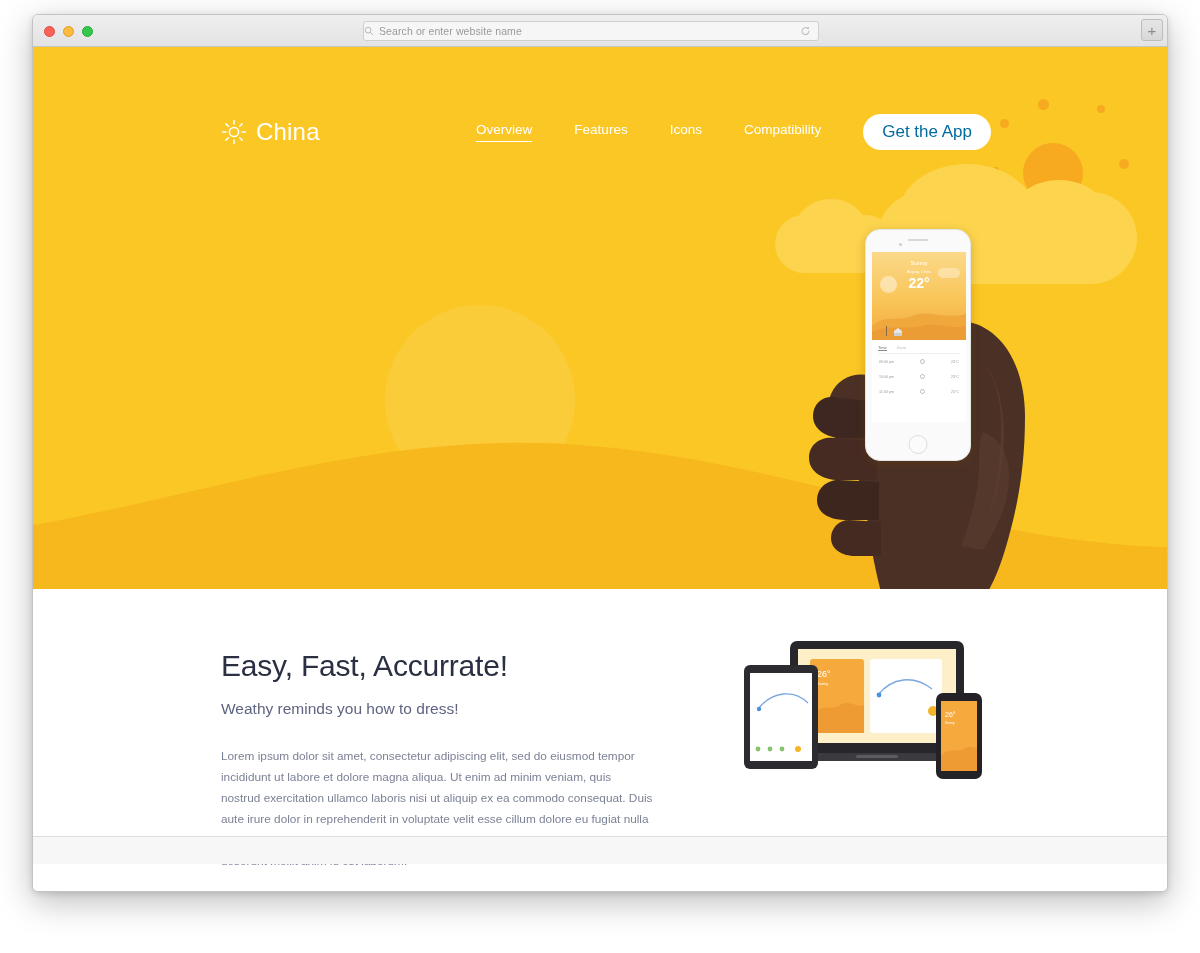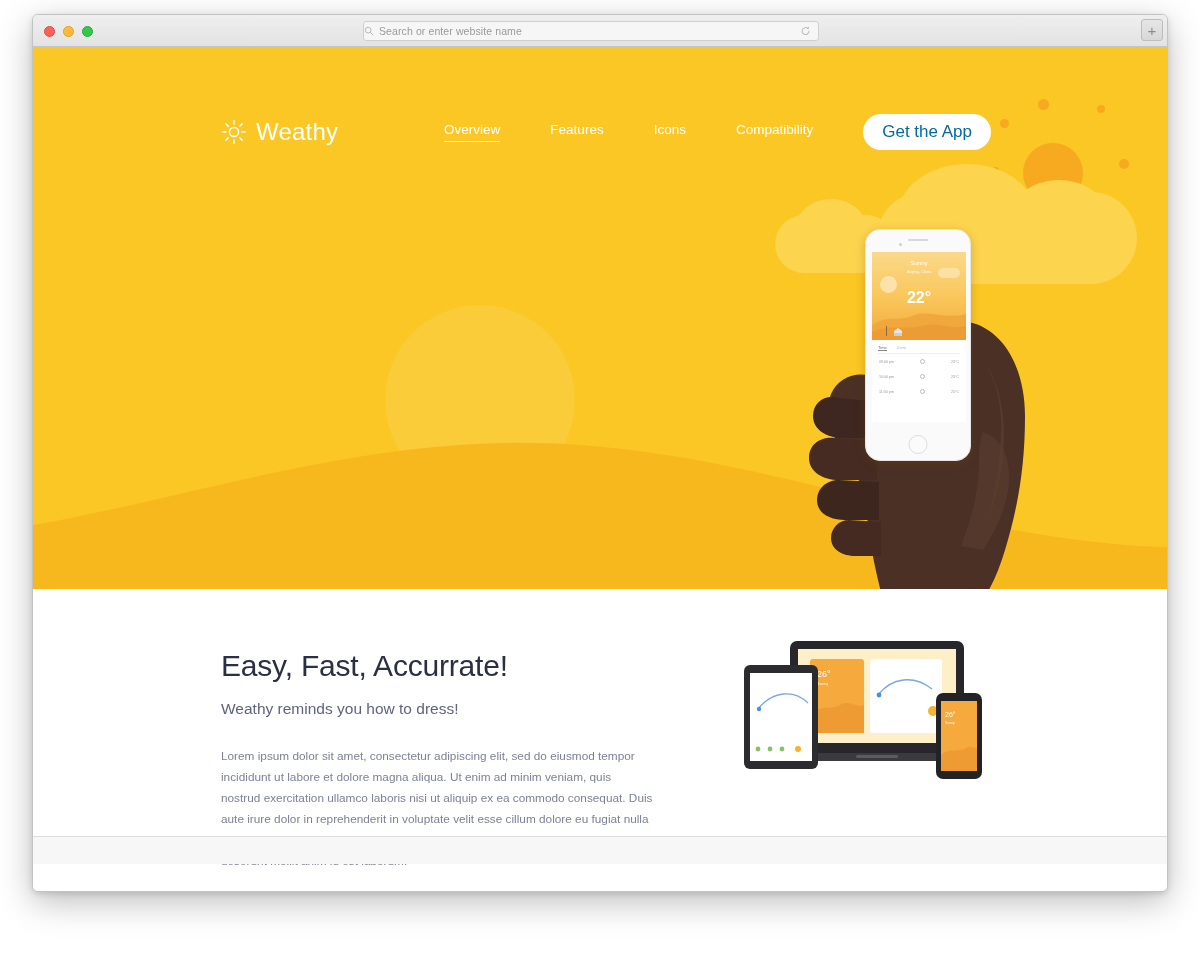--- a/index.html
+++ b/index.html
@@ -177,21 +177,21 @@
     font-weight: 400;
     letter-spacing: 0.2px;
   }
   .nav-links {
     position: absolute;
     right: 176px;
     top: 0;
     height: 42px;
     display: flex;
     align-items: center;
-    gap: 12px;
+    gap: 4px;
   }
   .nav-link {
     color: #ffffff;
     font-size: 13.5px;
     margin-left: 38px;
     position: relative;
     padding-bottom: 5px;
     cursor: pointer;
     white-space: nowrap;
   }
@@ -269,21 +269,21 @@
     overflow: hidden;
   }
   .ps-top {
     position: relative;
     height: 88px;
     background: linear-gradient(180deg,#fbd98a 0%,#f9c558 55%,#f3a93e 100%);
     overflow: hidden;
   }
   .ps-cond { position: relative; z-index: 3; text-align: center; color: #fff; font-size: 6px; padding-top: 8px; }
   .ps-loc  { position: relative; z-index: 3; text-align: center; color: rgba(255,255,255,.9); font-size: 4px; margin-top: 3px; }
-  .ps-temp { position: relative; z-index: 3; text-align: center; color: #fff; font-size: 16px; font-weight: 600; margin-top: 16px; line-height: 1; }
+  .ps-temp { position: relative; z-index: 3; text-align: center; color: #fff; font-size: 14px; font-weight: 600; margin-top: 2px; line-height: 1; }
   .ps-sun {
     position: absolute; left: 8px; top: 24px; width: 17px; height: 17px;
     border-radius: 50%; background: rgba(255,255,255,.45); z-index: 1;
   }
   .ps-cloudmini {
     position: absolute; right: 6px; top: 16px; width: 22px; height: 10px;
     border-radius: 999px; background: rgba(255,255,255,.35); z-index: 1;
   }
   .ps-list { padding: 5px 6px 0 6px; }
   .ps-tabs { display: flex; gap: 10px; border-bottom: 1px solid #eee; padding-bottom: 2px; }
@@ -396,21 +396,21 @@
               <line x1="13" y1="1.6" x2="13" y2="5"></line>
               <line x1="13" y1="21" x2="13" y2="24.4"></line>
               <line x1="1.6" y1="13" x2="5" y2="13"></line>
               <line x1="21" y1="13" x2="24.4" y2="13"></line>
               <line x1="4.9" y1="4.9" x2="7.3" y2="7.3"></line>
               <line x1="18.7" y1="18.7" x2="21.1" y2="21.1"></line>
               <line x1="4.9" y1="21.1" x2="7.3" y2="18.7"></line>
               <line x1="18.7" y1="7.3" x2="21.1" y2="4.9"></line>
             </g>
           </svg>
-          <span class="logo-text">Weathy</span>
+          <span class="logo-text">China</span>
         </div>
 
         <div class="nav-links">
           <a class="nav-link active">Overview</a>
           <a class="nav-link">Features</a>
           <a class="nav-link">Icons</a>
           <a class="nav-link">Compatibility</a>
           <button class="cta-btn">Get the App</button>
         </div>
       </nav>

